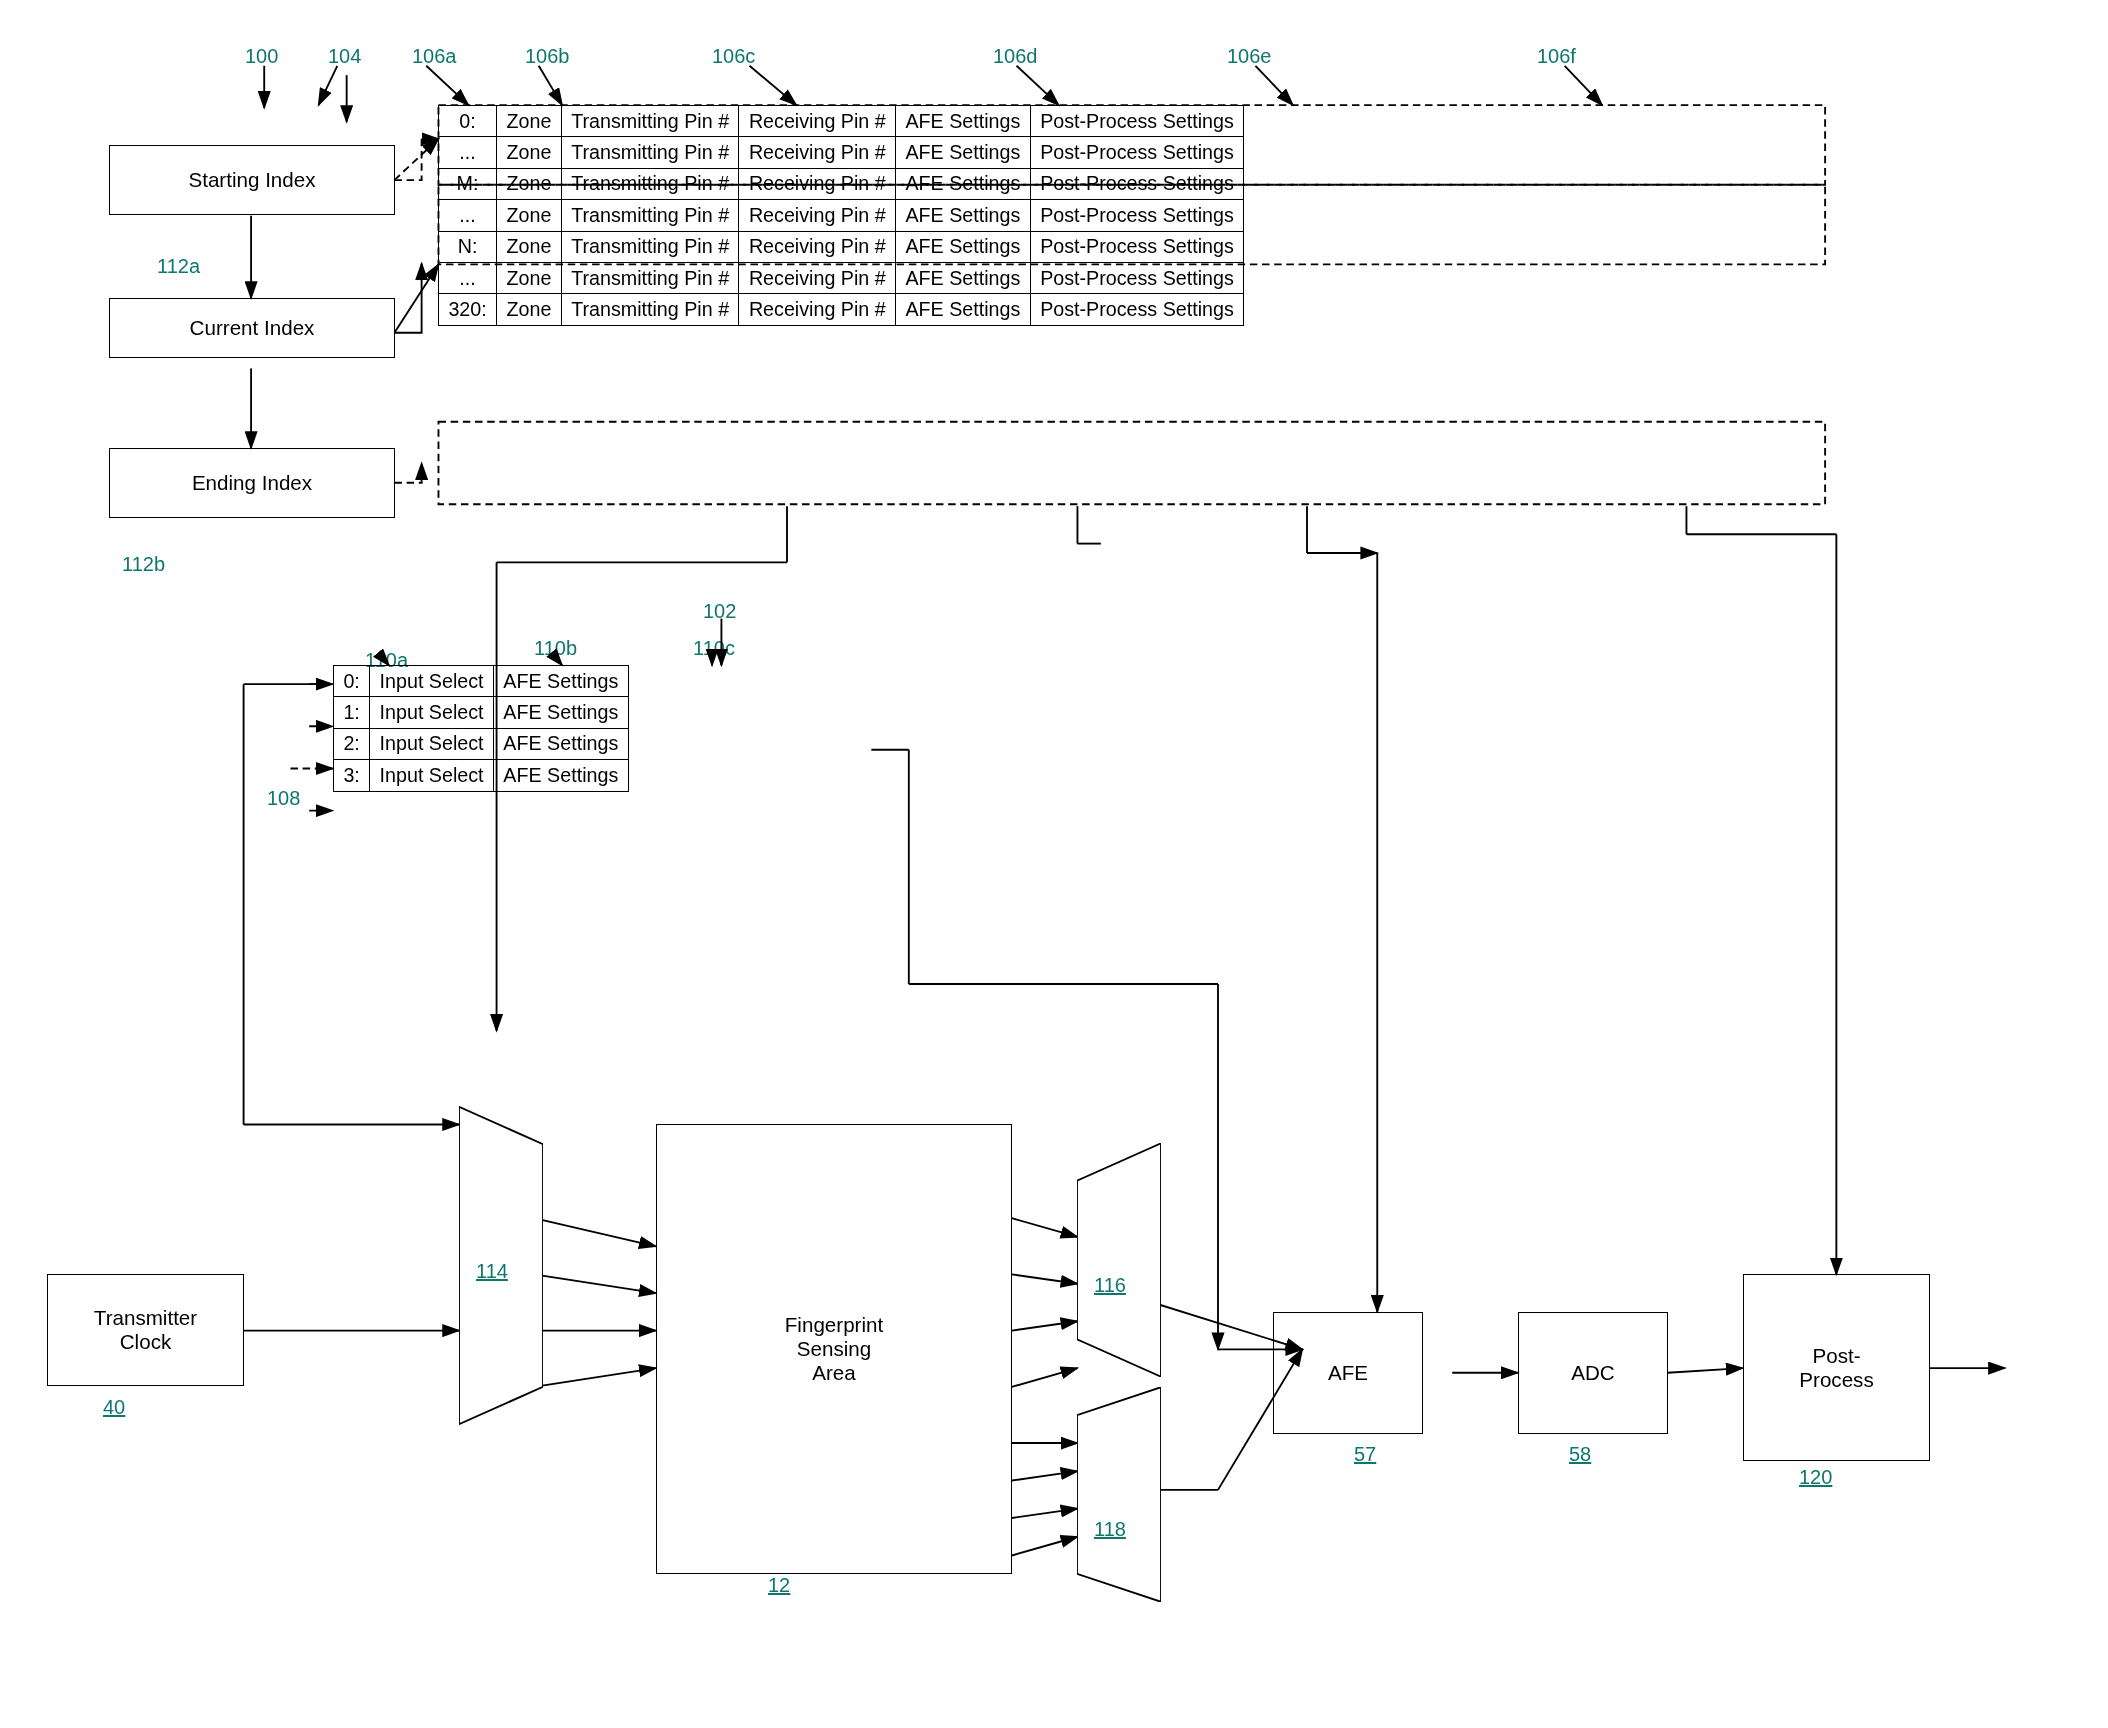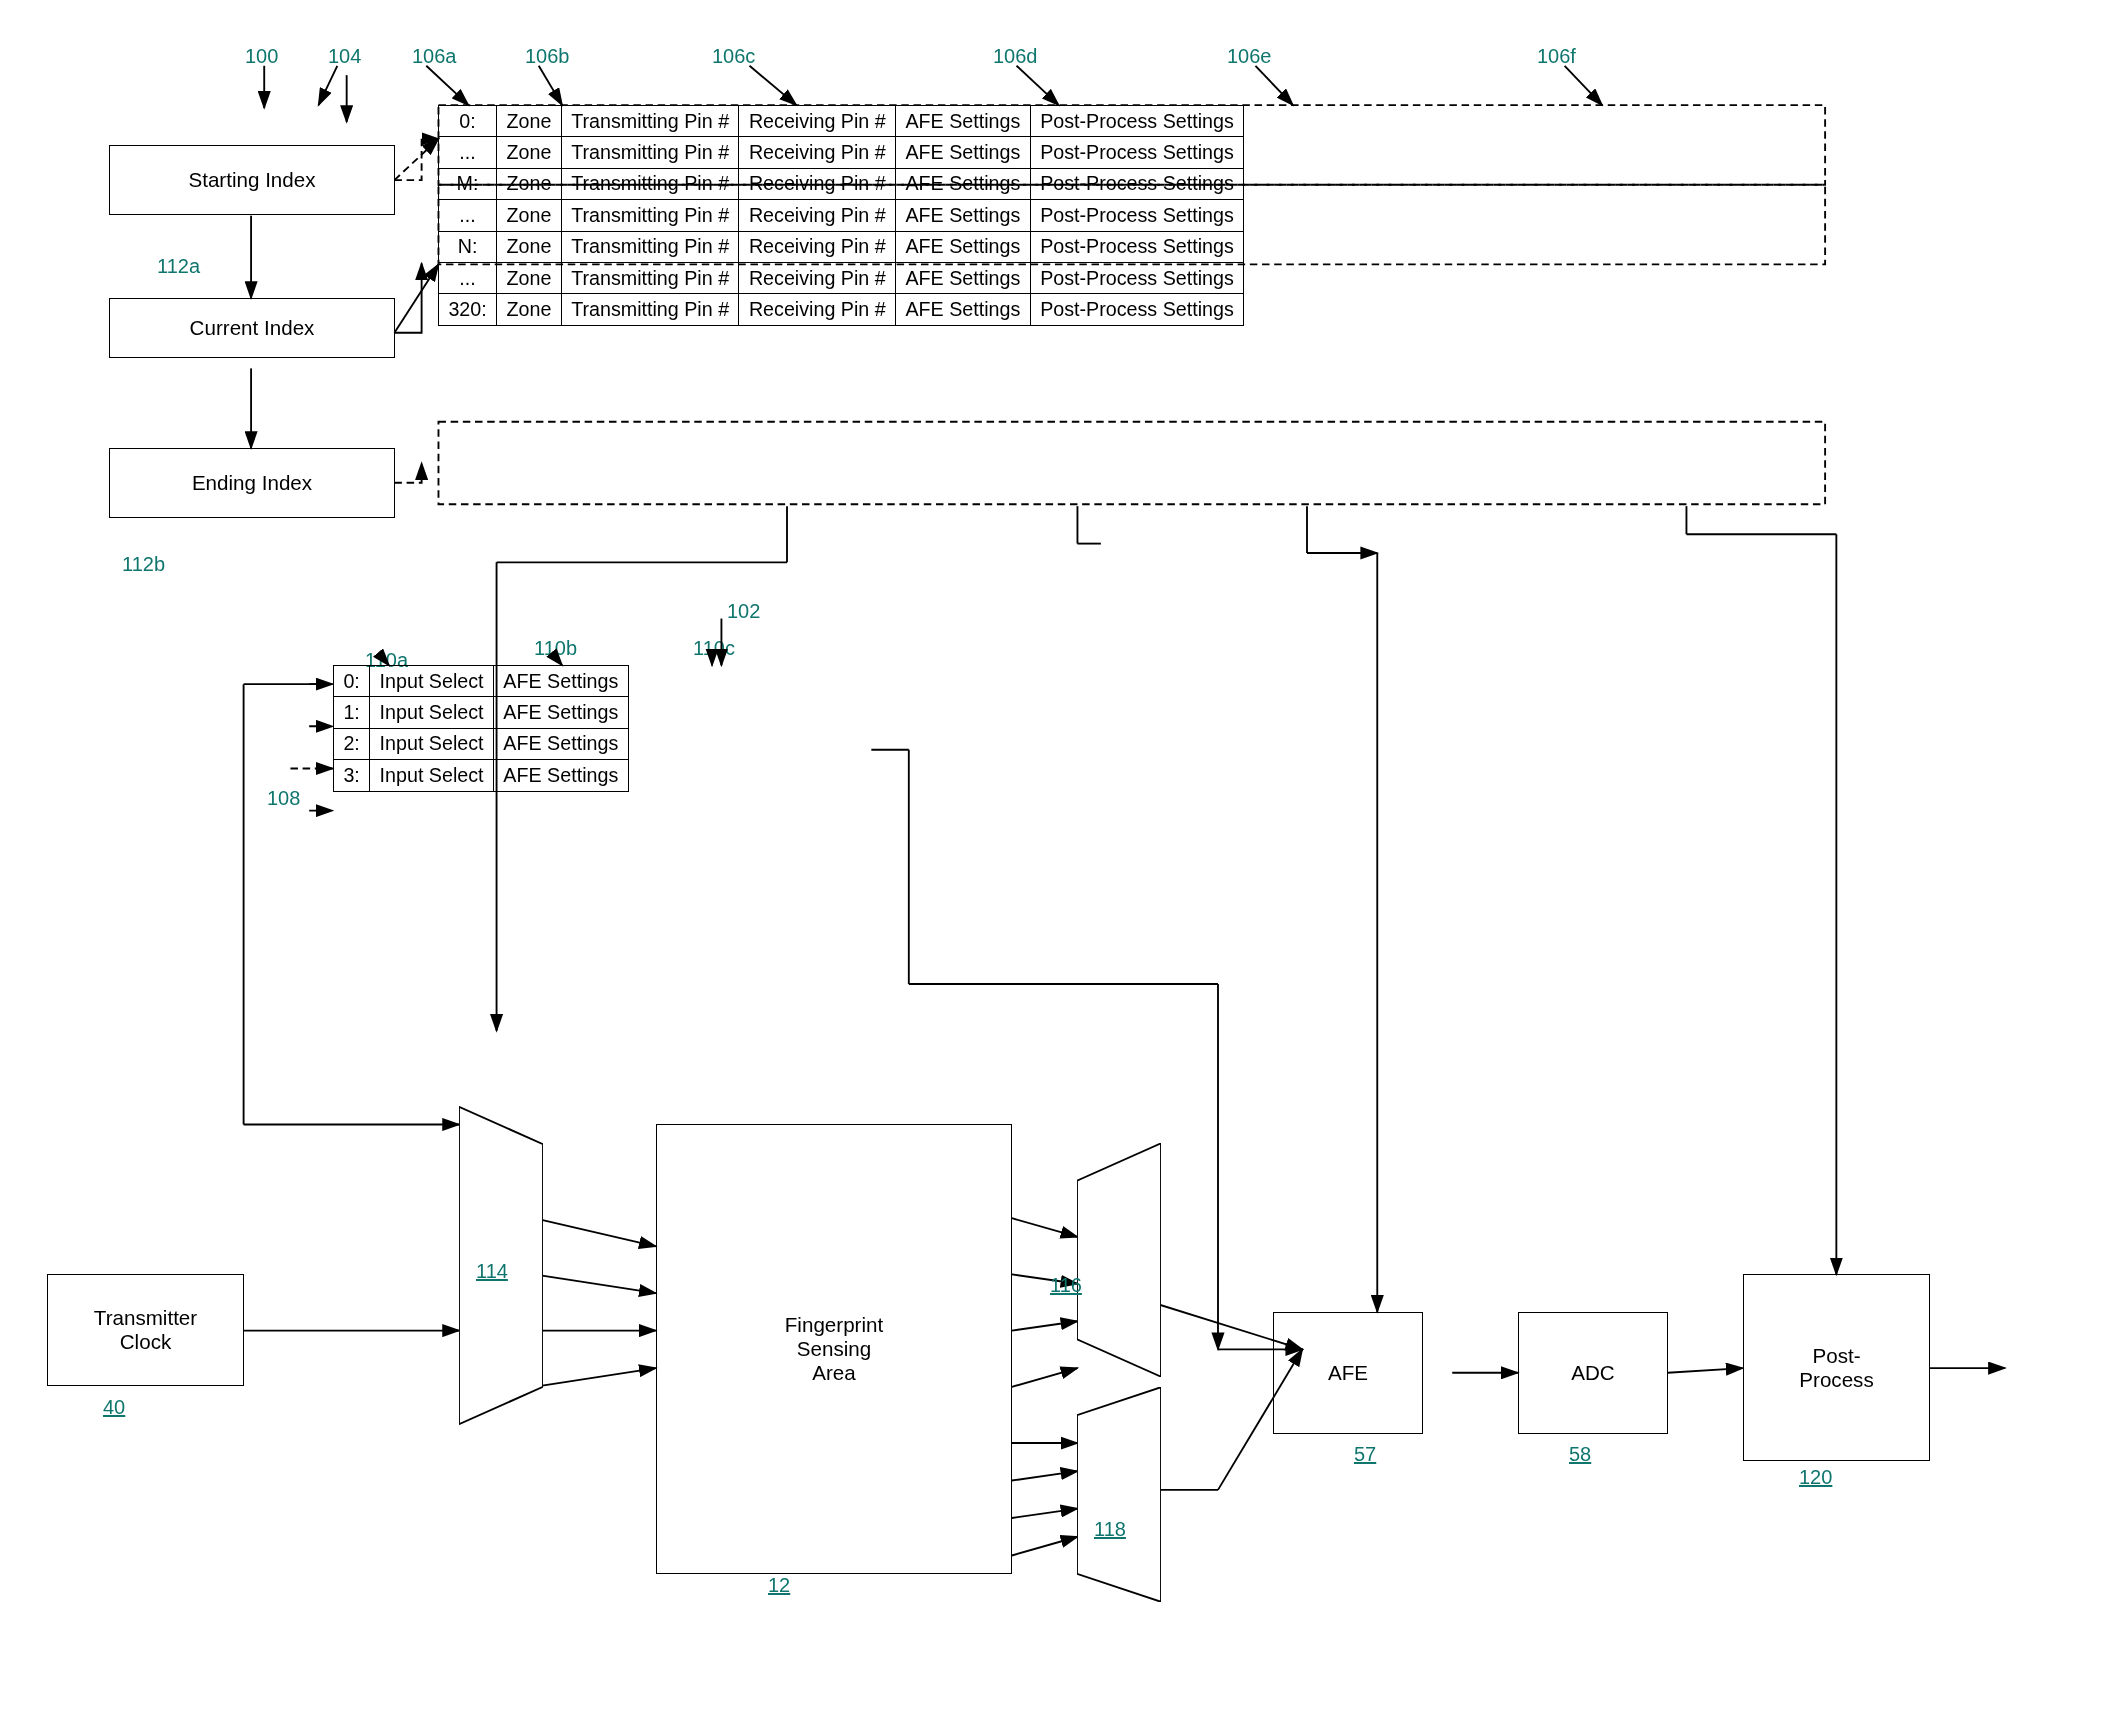--- a/index.html
+++ b/index.html
@@ -155,21 +155,21 @@
         <td>320:</td>
         <td>Zone</td>
         <td>Transmitting Pin #</td>
         <td>Receiving Pin #</td>
         <td>AFE Settings</td>
         <td>Post-Process Settings</td>
       </tr>
     </tbody>
   </table>
 
-  <span class="label" style="top:600px; left:703px;margin-left:24px;">102</span>
+  <span class="label" style="top:600px; left:703px;">102</span>
 
   <span class="label" style="top:637px; left:365px;margin-top:12px;">110a</span>
   <span class="label" style="top:637px; left:534px;">110b</span>
   <span class="label" style="top:637px; left:693px;">110c</span>
 
   <table class="afe-table" style="top:665px; left:333px;">
     <tbody>
       <tr>
         <td>0:</td>
         <td>Input Select</td>
@@ -338,21 +338,21 @@
   </svg>
 
   <svg style="position:absolute; top:1106px; left:459px; width:84px; height:319px;" xmlns="http://www.w3.org/2000/svg" viewBox="0 0 90 340" width="84" height="319">
     <polygon points="0,0 90,40 90,300 0,340" fill="white" stroke="#000" stroke-width="2"></polygon>
   </svg>
   <span class="label label-underline" style="top:1260px; left:476px;">114</span>
 
   <svg style="position:absolute; top:1143px; left:1077px; width:84px; height:234px;" xmlns="http://www.w3.org/2000/svg" viewBox="0 0 90 250" width="84" height="234">
     <polygon points="0,40 90,0 90,250 0,210" fill="white" stroke="#000" stroke-width="2"></polygon>
   </svg>
-  <span class="label label-underline" style="top:1274px; left:1050px;text-align:right;">116</span>
+  <span class="label label-underline" style="top:1274px; left:1094px;text-align:right;">116</span>
 
   <svg style="position:absolute; top:1387px; left:1077px; width:84px; height:215px;" xmlns="http://www.w3.org/2000/svg" viewBox="0 0 90 230" width="84" height="215">
     <polygon points="0,30 90,0 90,230 0,200" fill="white" stroke="#000" stroke-width="2"></polygon>
   </svg>
   <span class="label label-underline" style="top:1518px; left:1094px;">118</span>
 
 </div>
 
 
 </body></html>

